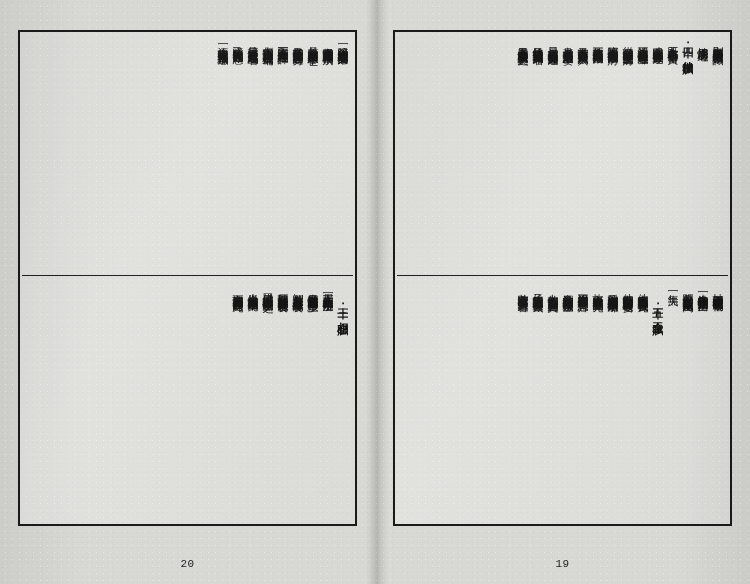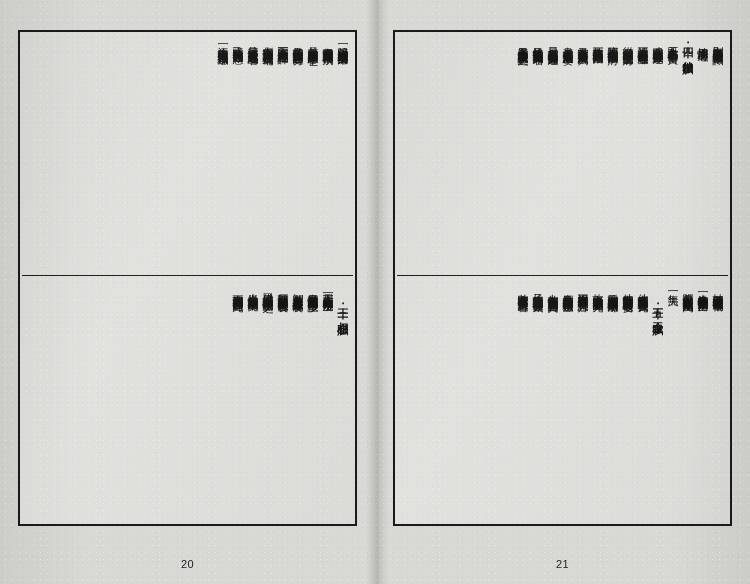--- a/index.html
+++ b/index.html
@@ -124,21 +124,21 @@
     padding-top: 14px;
   }
 
   
   .folio {
     position: absolute;
     bottom: 14px;
     width: 100%;
     left: 0;
     text-align: center;
-    font-family: Liberation Sans, sans-serif;
+    font-family: Liberation Mono, monospace;
     font-size: 11px;
     color: #1b1b1b;
     letter-spacing: 0.04em;
   }
 
   
   .frame::after {
     content: "";
     position: absolute;
     inset: 0;
@@ -212,17 +212,17 @@
         <div class="col">他爲妻財官強則當財旺星有破妻祖</div>
         <div class="col">重財立他鄉印綬被傷未宗業祖離</div>
         <div class="col">故妻入命中財殺旺福遭兇陷開兇</div>
         <div class="col">禍不祥五行會因曜馬災意各悠幷</div>
         <div class="col">食神爲貴四柱有官星咽相扶堆金鐵</div>
         <div class="col">七煞落空亡九流任虛開之資人貧星</div>
         <div class="col">子位先看妻宮死絕者當顯盛存太</div>
         <div class="col">若逢衰敗有官曜不清貴之人官星</div>
       </div>
     </div>
-    <div class="folio">21</div>
+    <div class="folio">19</div>
   </div>
 
   <div class="gutter"></div>
 </div>
 
 </body></html>

